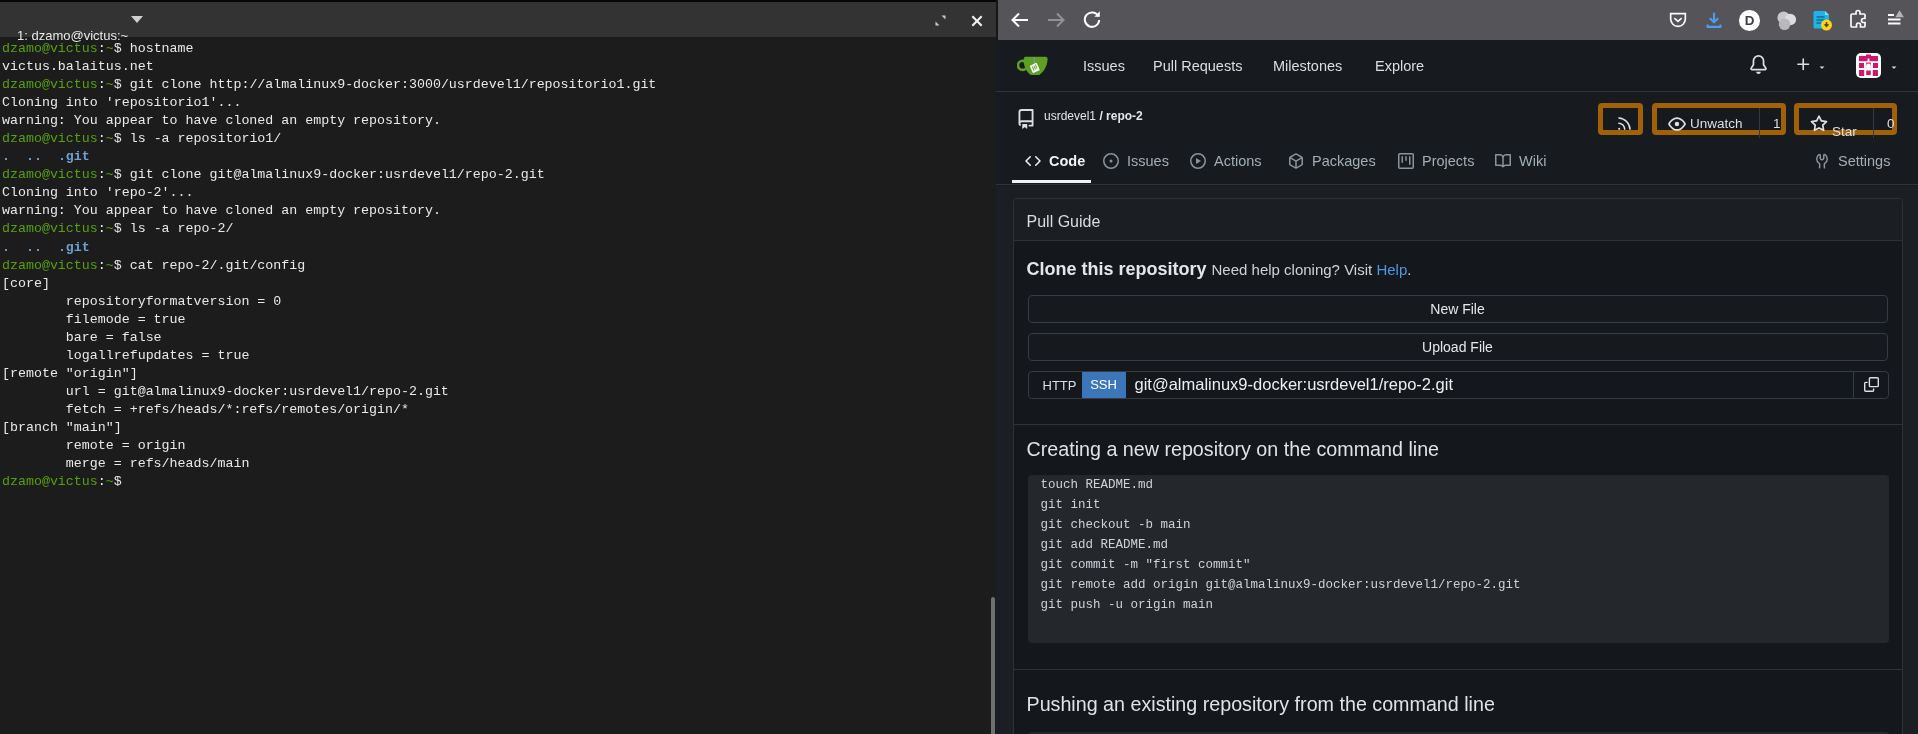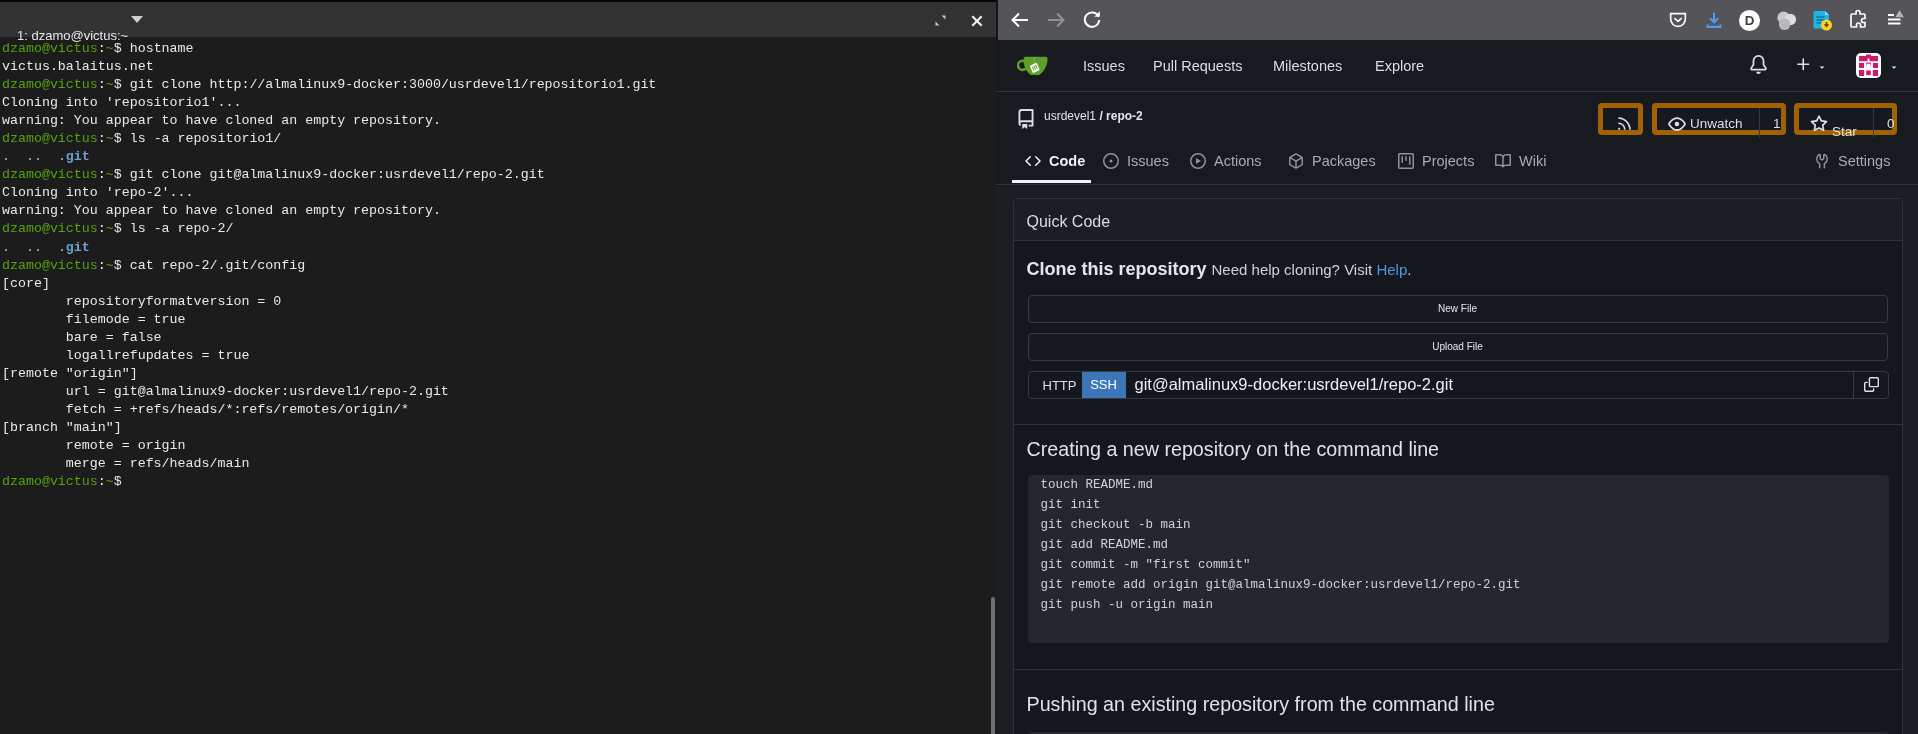--- a/index.html
+++ b/index.html
@@ -29,21 +29,21 @@
 #repohead { position:absolute; left:0; top:52px; width:922px; height:52px; }
 #repohead .rtitle { position:absolute; left:48px; top:17px; font-size:12px; color:#e3e6ea; }
 .btn { position:absolute; background:#16191e; border:5px solid #a16207; border-radius:4px; color:#dcdfe4; font-size:13.5px; }
 #tabs { position:absolute; left:0; top:102px; width:922px; height:43px; border-bottom:1px solid #30353a; }
 .tab { position:absolute; top:0; height:38px; display:flex; align-items:center; gap:8px; font-size:14.5px; color:#a4adb8; }
 .tab svg { flex:none; }
 #content { position:absolute; left:0; top:146px; width:922px; height:547px; }
 #panel { position:absolute; left:16.5px; top:12px; width:890px; height:600px; border:1px solid #2d3237; border-radius:4px; background:#14171b; }
 #phead { position:absolute; left:0; top:0; width:888px; height:42px; background:#1b1e23; border-bottom:1px solid #2d3237; border-radius:4px 4px 0 0; }
 #phead span { position:absolute; left:13px; top:14px; font-size:16px; font-weight:400; color:#d9dde2; }
-.gbtn { position:absolute; left:14px; width:860px; height:28px; background:#16191e; border:1px solid #353b42; border-radius:4px; color:#e4e7eb; font-size:10px; text-align:center; line-height:26px; }
+.gbtn { position:absolute; left:14px; width:860px; height:28px; background:#16191e; border:1px solid #353b42; border-radius:4px; color:#e4e7eb; font-size:14px; text-align:center; line-height:26px; }
 .codebox { position:absolute; left:14px; width:861px; background:#24282c; border-radius:4px; font-family:"Liberation Mono",monospace; font-size:12.5px; line-height:20px; color:#ced2d7; white-space:pre; }
 h4.sect { position:absolute; left:13px; font-size:19.7px; font-weight:500; color:#dfe2e7; }
 .divline { position:absolute; left:0; width:888px; height:1px; background:#2e3338; }
 </style>
 </head>
 <body>
 <div id="term">
   <div id="titlebar">
     <span class="title">1: dzamo@victus:~</span>
     <div class="caret"></div>
@@ -241,21 +241,21 @@
       <div class="tab" style="left:818px">
         <svg width="16" height="16" viewBox="0 0 16 16" fill="#8a939e">
             <path d="M5.433 2.304A4.492 4.492 0 0 0 3.5 6c0 1.598.832 3.002 2.09 3.802.518.328.929.923.902 1.64v.008l-.164 3.337a.75.75 0 1 1-1.498-.073l.163-3.33c.002-.085-.05-.216-.207-.316A5.996 5.996 0 0 1 2 6a5.993 5.993 0 0 1 2.567-4.92 1.482 1.482 0 0 1 1.673-.04c.462.296.76.827.76 1.423v2.82c0 .082.041.16.11.206l.75.51a.25.25 0 0 0 .28 0l.75-.51A.249.249 0 0 0 9 5.282V2.463c0-.596.298-1.127.76-1.423a1.482 1.482 0 0 1 1.673.04A5.993 5.993 0 0 1 14 6a5.996 5.996 0 0 1-2.786 5.068c-.157.1-.209.23-.207.315l.163 3.33a.752.752 0 0 1-1.094.714.75.75 0 0 1-.404-.64l-.164-3.345c-.027-.717.384-1.312.902-1.64A4.495 4.495 0 0 0 12.5 6a4.492 4.492 0 0 0-1.933-3.696c-.024.017-.067.067-.067.159v2.82a1.75 1.75 0 0 1-.767 1.448l-.75.51a1.75 1.75 0 0 1-1.966 0l-.75-.51A1.75 1.75 0 0 1 5.5 5.282V2.463c0-.092-.043-.142-.067-.159Z"></path>
           </svg>
         Settings
       </div>
     </div>
     <div id="content">
       <div id="panel">
         <div id="phead">
-            <span>Quick Code</span>
+            <span>Pull Guide</span>
           </div>
         <div style="position:absolute;left:13px;top:60px;font-size:18px;font-weight:700;color:#e3e6ea">Clone this repository <span style="font-size:15px;font-weight:400;color:#cfd3d8">Need help cloning? Visit <span style="color:#4f97e2">Help</span>.</span></div>
         <div class="gbtn" style="top:96px">New File</div>
         <div class="gbtn" style="top:134px">Upload File</div>
         <div style="position:absolute;left:14px;top:172px;width:861px;height:28px;border:1px solid #353b42;border-radius:4px">
           <span style="position:absolute;left:14px;top:6px;font-size:13px;color:#dcdfe4">HTTP</span>
           <div style="position:absolute;left:53px;top:0;width:44px;height:26px;background:#3d76b8;color:#fff;font-size:13px;text-align:center;line-height:26px">SSH</div>
           <span style="position:absolute;left:106px;top:3px;font-size:16.5px;color:#eceff2">git@almalinux9-docker:usrdevel1/repo-2.git</span>
           <div style="position:absolute;left:824px;top:0;width:37px;height:26px;border-left:1px solid #353b42">
             <svg style="position:absolute;left:10px;top:5px" width="15" height="15" viewBox="0 0 16 16" fill="#dcdfe4">

